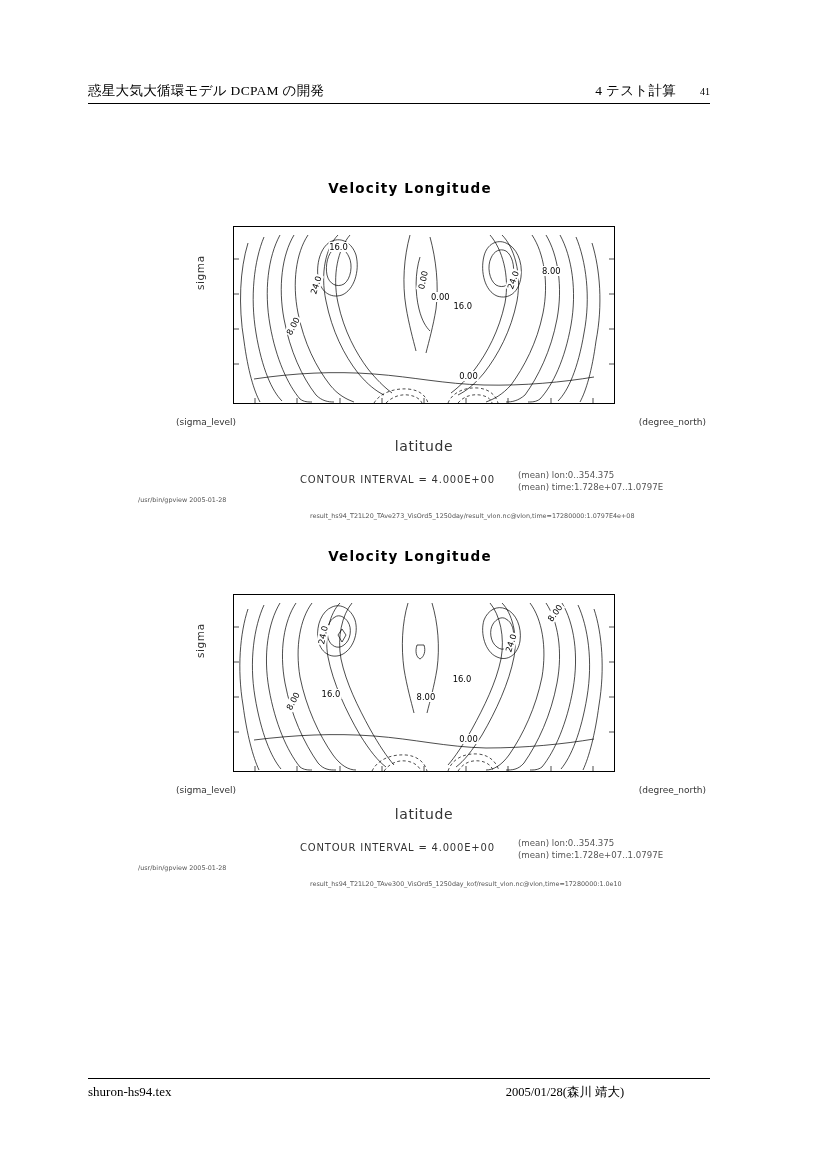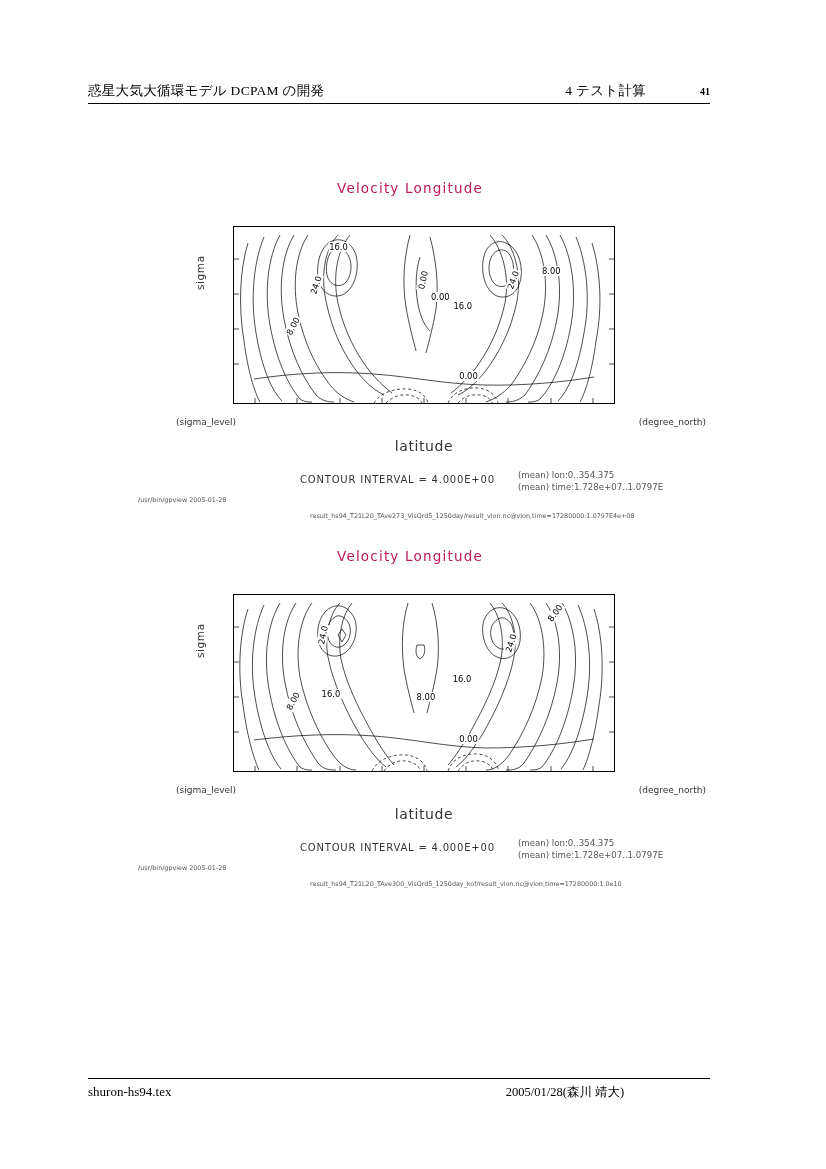--- a/index.html
+++ b/index.html
@@ -31,28 +31,27 @@
     display: flex;
     align-items: baseline;
   }
   .runhead-title {
     font-family: "Liberation Serif", serif;
     letter-spacing: 0.3px;
     white-space: nowrap;
   }
   .runhead-sec {
     margin-left: auto;
-    margin-right: 54px;
+    margin-right: 24px;
     white-space: nowrap;
     letter-spacing: 0.3px;
   }
   .runhead-page {
     font-size: 10px;
     white-space: nowrap;
-    font-weight: bold;
   }
   .runhead-rule {
     position: absolute;
     left: 88px;
     top: 103px;
     width: 622px;
     height: 1px;
     background: #000;
   }
   
@@ -61,23 +60,24 @@
     left: 88px;
     width: 622px;
   }
   .fig1 { top: 180px; }
   .fig2 { top: 548px; }
 
   .gp-title {
     text-align: center;
     font-family: "DejaVu Sans", sans-serif;
     font-size: 13.5px;
-    color: #be185d;
+    color: #000000;
     letter-spacing: 1.2px;
     margin-left: 22px;
+    font-weight: bold;
   }
   .plotwrap {
     position: relative;
     width: 622px;
     height: 260px;
     margin-top: 16px;
   }
   .axes {
     position: absolute;
     left: 145px;

